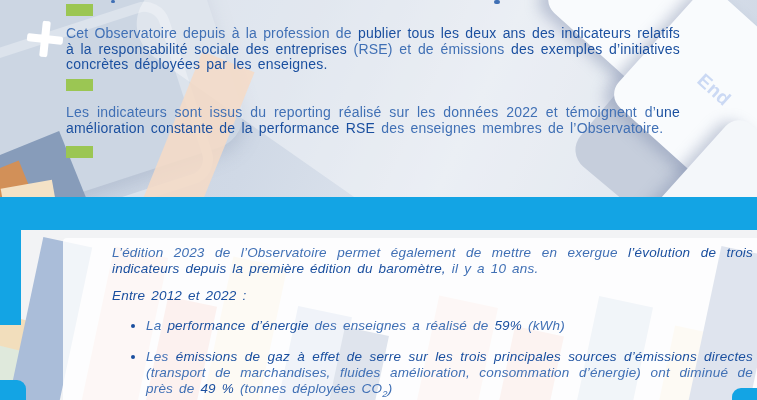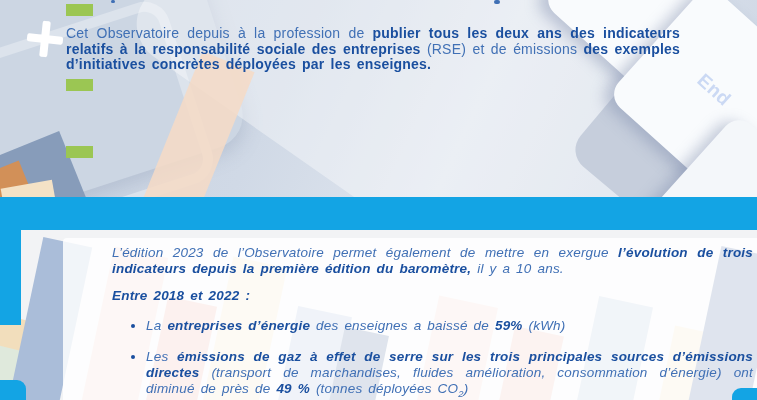--- a/index.html
+++ b/index.html
@@ -37,21 +37,21 @@
   .plus-mark{left:27px;top:21px;width:36px;height:36px;transform:rotate(6deg);z-index:2;}
   .plus-mark span{position:absolute;background:#fff;border-radius:2px;display:block;}
   .plus-h{left:0;top:14px;width:36px;height:8px;}
   .plus-v{left:14px;top:0;width:8px;height:36px;}
   .green-rect{position:absolute;left:66px;width:27px;height:12px;background:var(--green,#9bc653);z-index:3;}
   .gr-1{top:4px;} .gr-2{top:79px;} .gr-3{top:146px;}
   .top-par{position:absolute;left:66px;width:614px;margin:0;z-index:3;
     color:var(--blue,#4070b5);font-size:14px;line-height:15.5px;
     letter-spacing:.2px;word-spacing:2px;text-align:justify;}
   .par-1{top:26px;} .par-2{top:105px;}
-  .b{color:var(--blue_bold,#1a4f9f);font-weight:bold;}
+  .b{color:var(--blue_bold,#1a4f9f);font-weight:normal;}
   
   .bottom-section{position:absolute;left:0;top:197px;width:757px;height:203px;overflow:hidden;background:#f2f3f5;}
   .bar{position:absolute;transform:rotate(12deg);z-index:1;}
   .cyan-band{position:absolute;left:0;top:0;width:757px;height:33px;background:var(--cyan,#13a4e4);z-index:2;}
   .cyan-left{position:absolute;left:0;top:0;width:21px;height:128px;background:var(--cyan,#13a4e4);z-index:2;}
   .card{position:absolute;left:21px;top:41px;width:736px;height:180px;
     background:rgba(255,255,255,.84);border-radius:4px 0 0 0;z-index:3;margin-left:42px;}
   .card-content{position:absolute;left:0;top:0;width:736px;box-sizing:border-box;
     padding:7px 46px 0 49px;font-style:italic;color:var(--blue,#4070b5);
     font-size:13.5px;line-height:16px;letter-spacing:.2px;word-spacing:2px;text-align:justify;}
@@ -89,20 +89,21 @@
     <div class="decor cut-fragment frag-2"></div>
     <div class="decor plus-mark">
       <span class="plus-h"></span>
         <span class="plus-v"></span>
     </div>
 
     <div class="green-rect gr-1"></div>
     <p class="top-par par-1"><span>Cet Observatoire depuis à la profession de </span><span class="b">publier tous les deux ans des indicateurs relatifs à la responsabilité sociale des entreprises</span><span> (RSE) et de émissions </span><span class="b">des exemples d’initiatives concrètes déployées par les enseignes.</span></p>
 
     <div class="green-rect gr-2"></div>
+    <p class="top-par par-2"><span>Les indicateurs sont issus du reporting réalisé sur les données 2022 et témoignent d’</span><span class="b">une amélioration constante de la performance RSE</span><span> des enseignes membres de l’Observatoire.</span></p>
 
     <div class="green-rect gr-3"></div>
   </div>
 
   <div class="bottom-section">
 
     <div class="bar" style="left:-12px;top:121px;width:46px;height:95px;background:#f2debc;transform:rotate(14deg);"></div>
     <div class="bar" style="left:-16px;top:153px;width:52px;height:120px;background:#dfe9dc;transform:rotate(14deg);"></div>
     <div class="bar" style="left:22px;top:43px;width:50px;height:200px;background:#aabdd9;"></div>
     <div class="bar" style="left:92px;top:53px;width:55px;height:210px;background:#f3cdc6;"></div>
@@ -115,23 +116,23 @@
     <div class="bar" style="left:582px;top:103px;width:55px;height:160px;background:#aabdd9;"></div>
     <div class="bar" style="left:662px;top:133px;width:55px;height:120px;background:#f2debc;"></div>
     <div class="bar" style="left:700px;top:53px;width:60px;height:200px;background:#3a5a94;"></div>
 
     <div class="cyan-band"></div>
     <div class="cyan-left"></div>
 
     <div class="card">
       <div class="card-content">
         <p class="card-intro"><span>L’édition 2023 de l’Observatoire permet également de mettre en exergue </span><span class="b">l’évolution de trois indicateurs depuis la première édition du baromètre,</span><span> il y a 10 ans.</span></p>
-        <p class="card-heading b">Entre 2018 et 2022 :</p>
+        <p class="card-heading b">Entre 2012 et 2022 :</p>
         <ul class="card-bullets">
-          <li><span>La </span><span class="b">entreprises d’énergie</span><span> des enseignes a baissé de </span><span class="b">59%</span><span> (kWh)</span></li>
+          <li><span>La </span><span class="b">performance d’énergie</span><span> des enseignes a réalisé de </span><span class="b">59%</span><span> (kWh)</span></li>
           <li><span>Les </span><span class="b">émissions de gaz à effet de serre sur les trois principales sources d’émissions directes</span><span> (transport de marchandises, fluides amélioration, consommation d’énergie) ont diminué de près de </span><span class="b">49 %</span><span> (tonnes déployées CO</span><span class="sub">2</span><span>)</span></li>
         </ul>
       </div>
     </div>
 
     <div class="corner-patch patch-bl"></div>
     <div class="corner-patch patch-br"></div>
   </div>
 </div>
 

